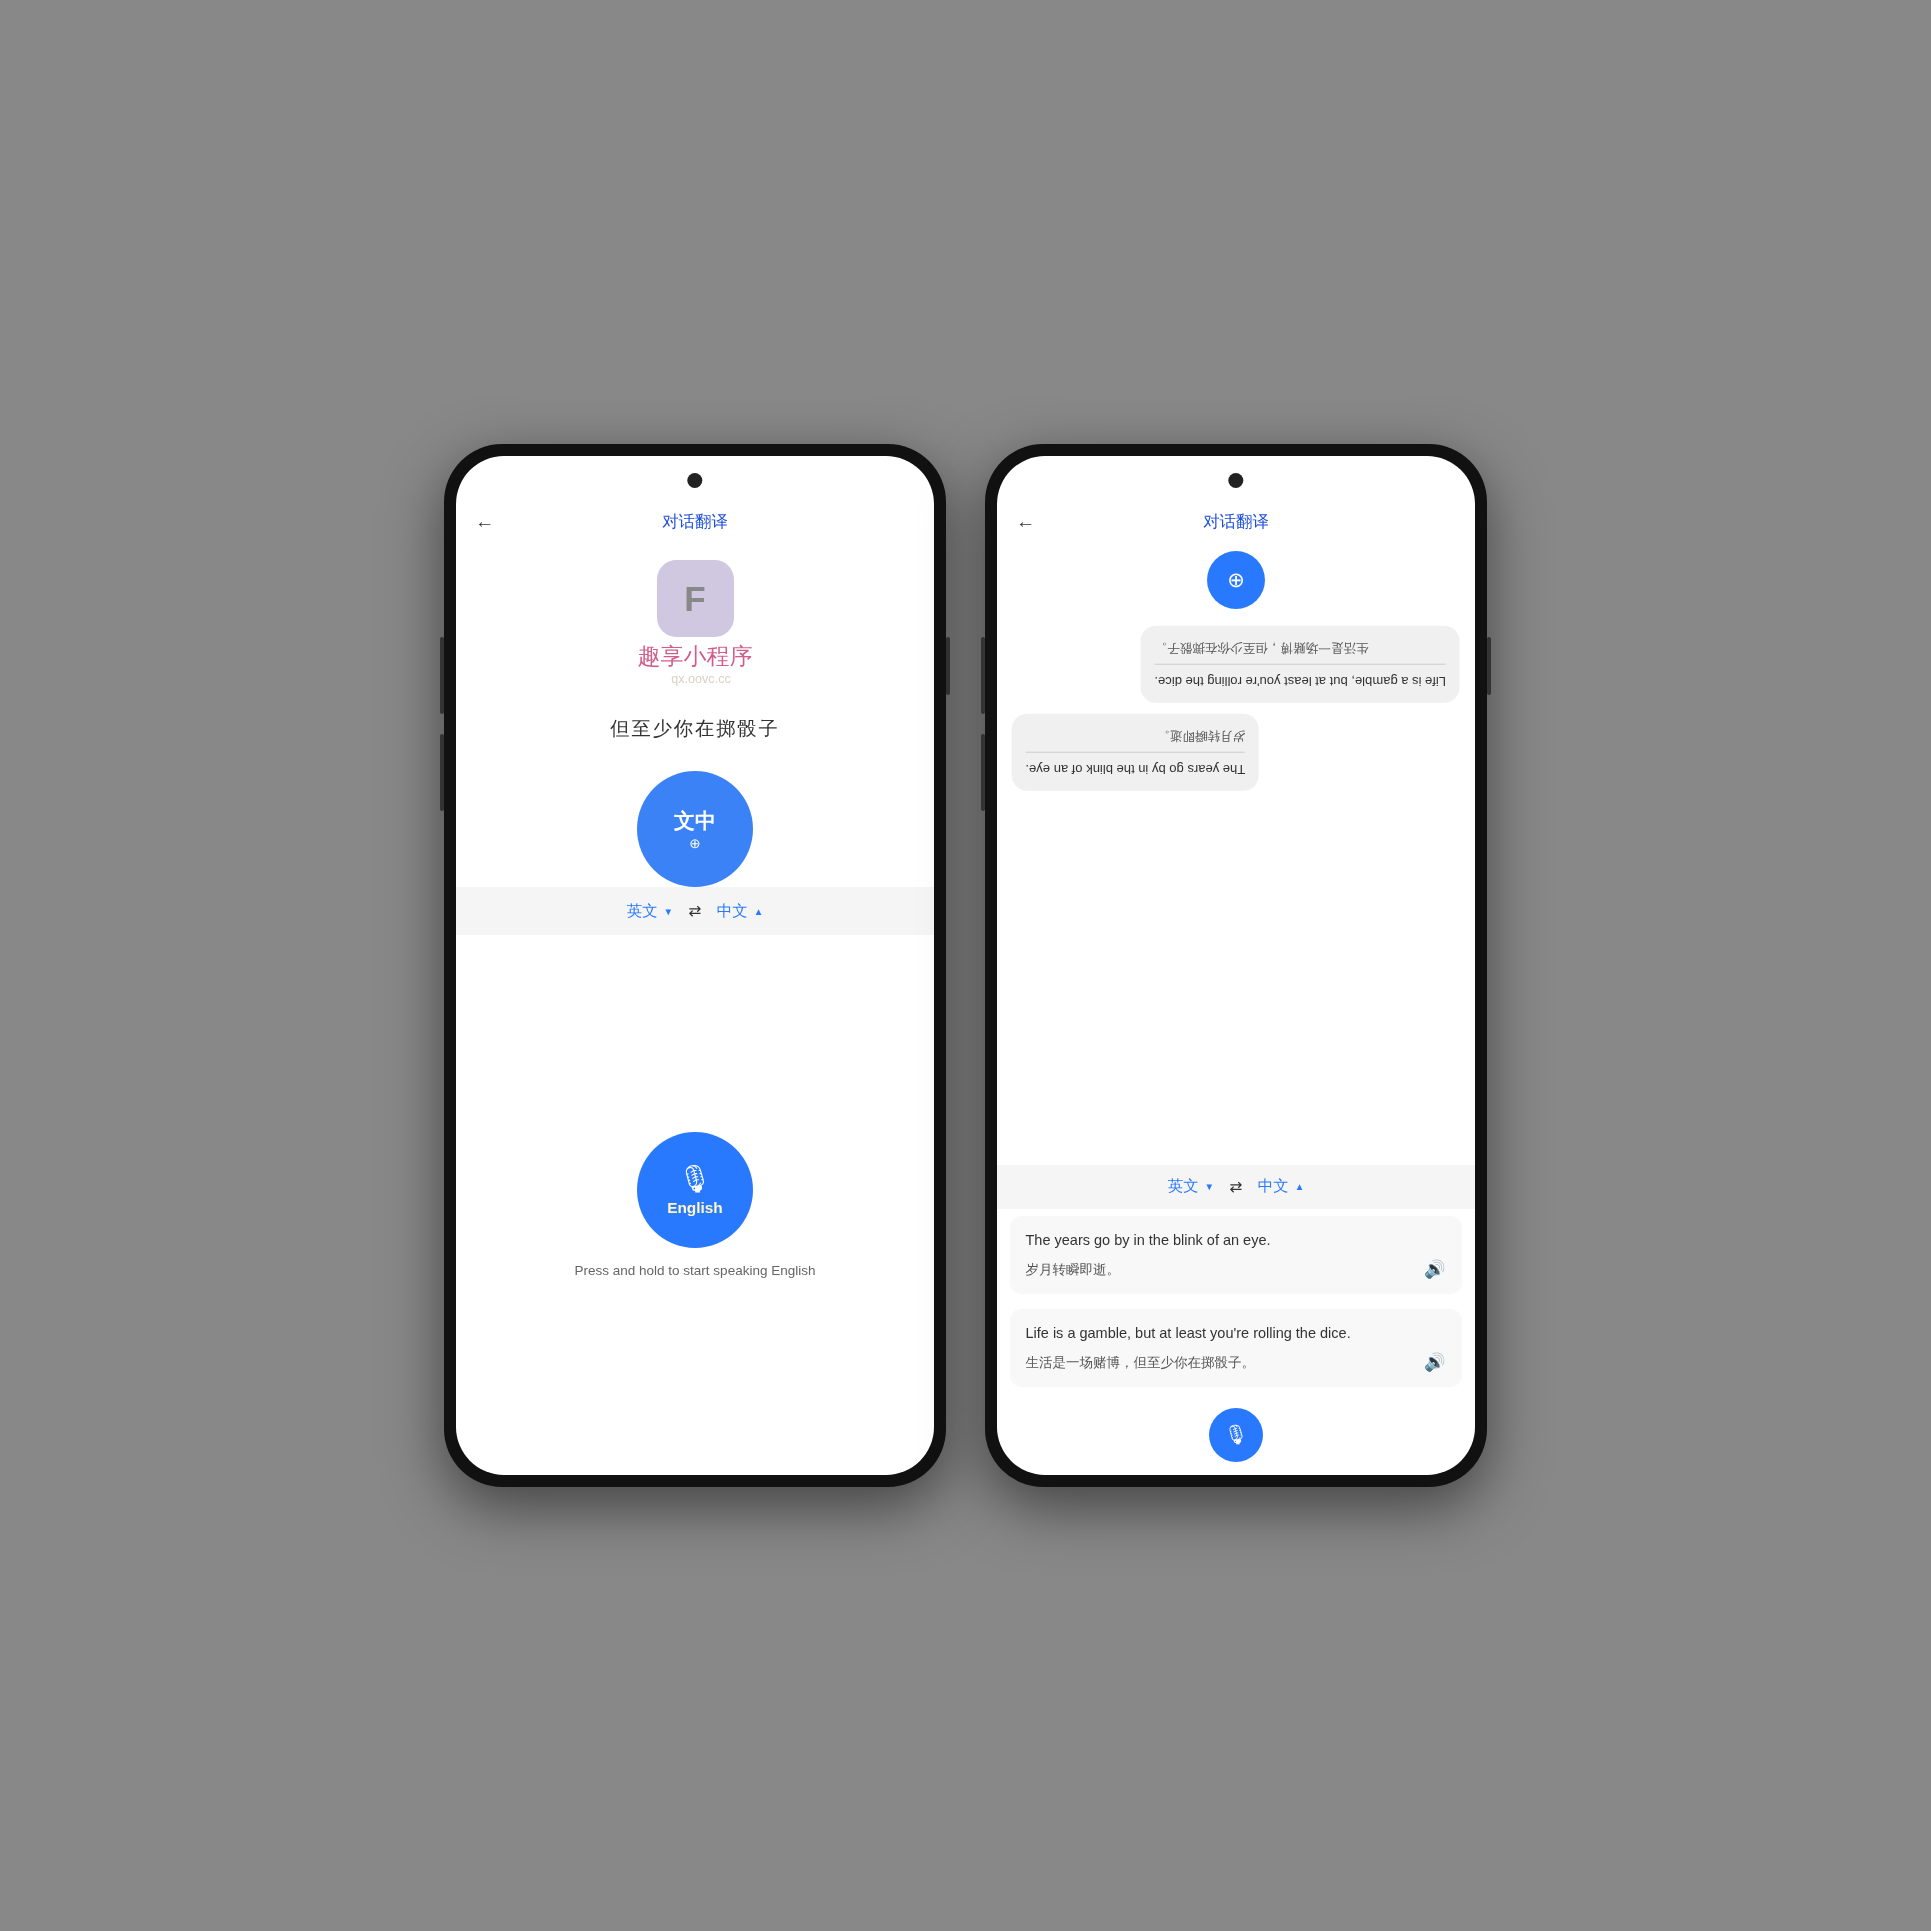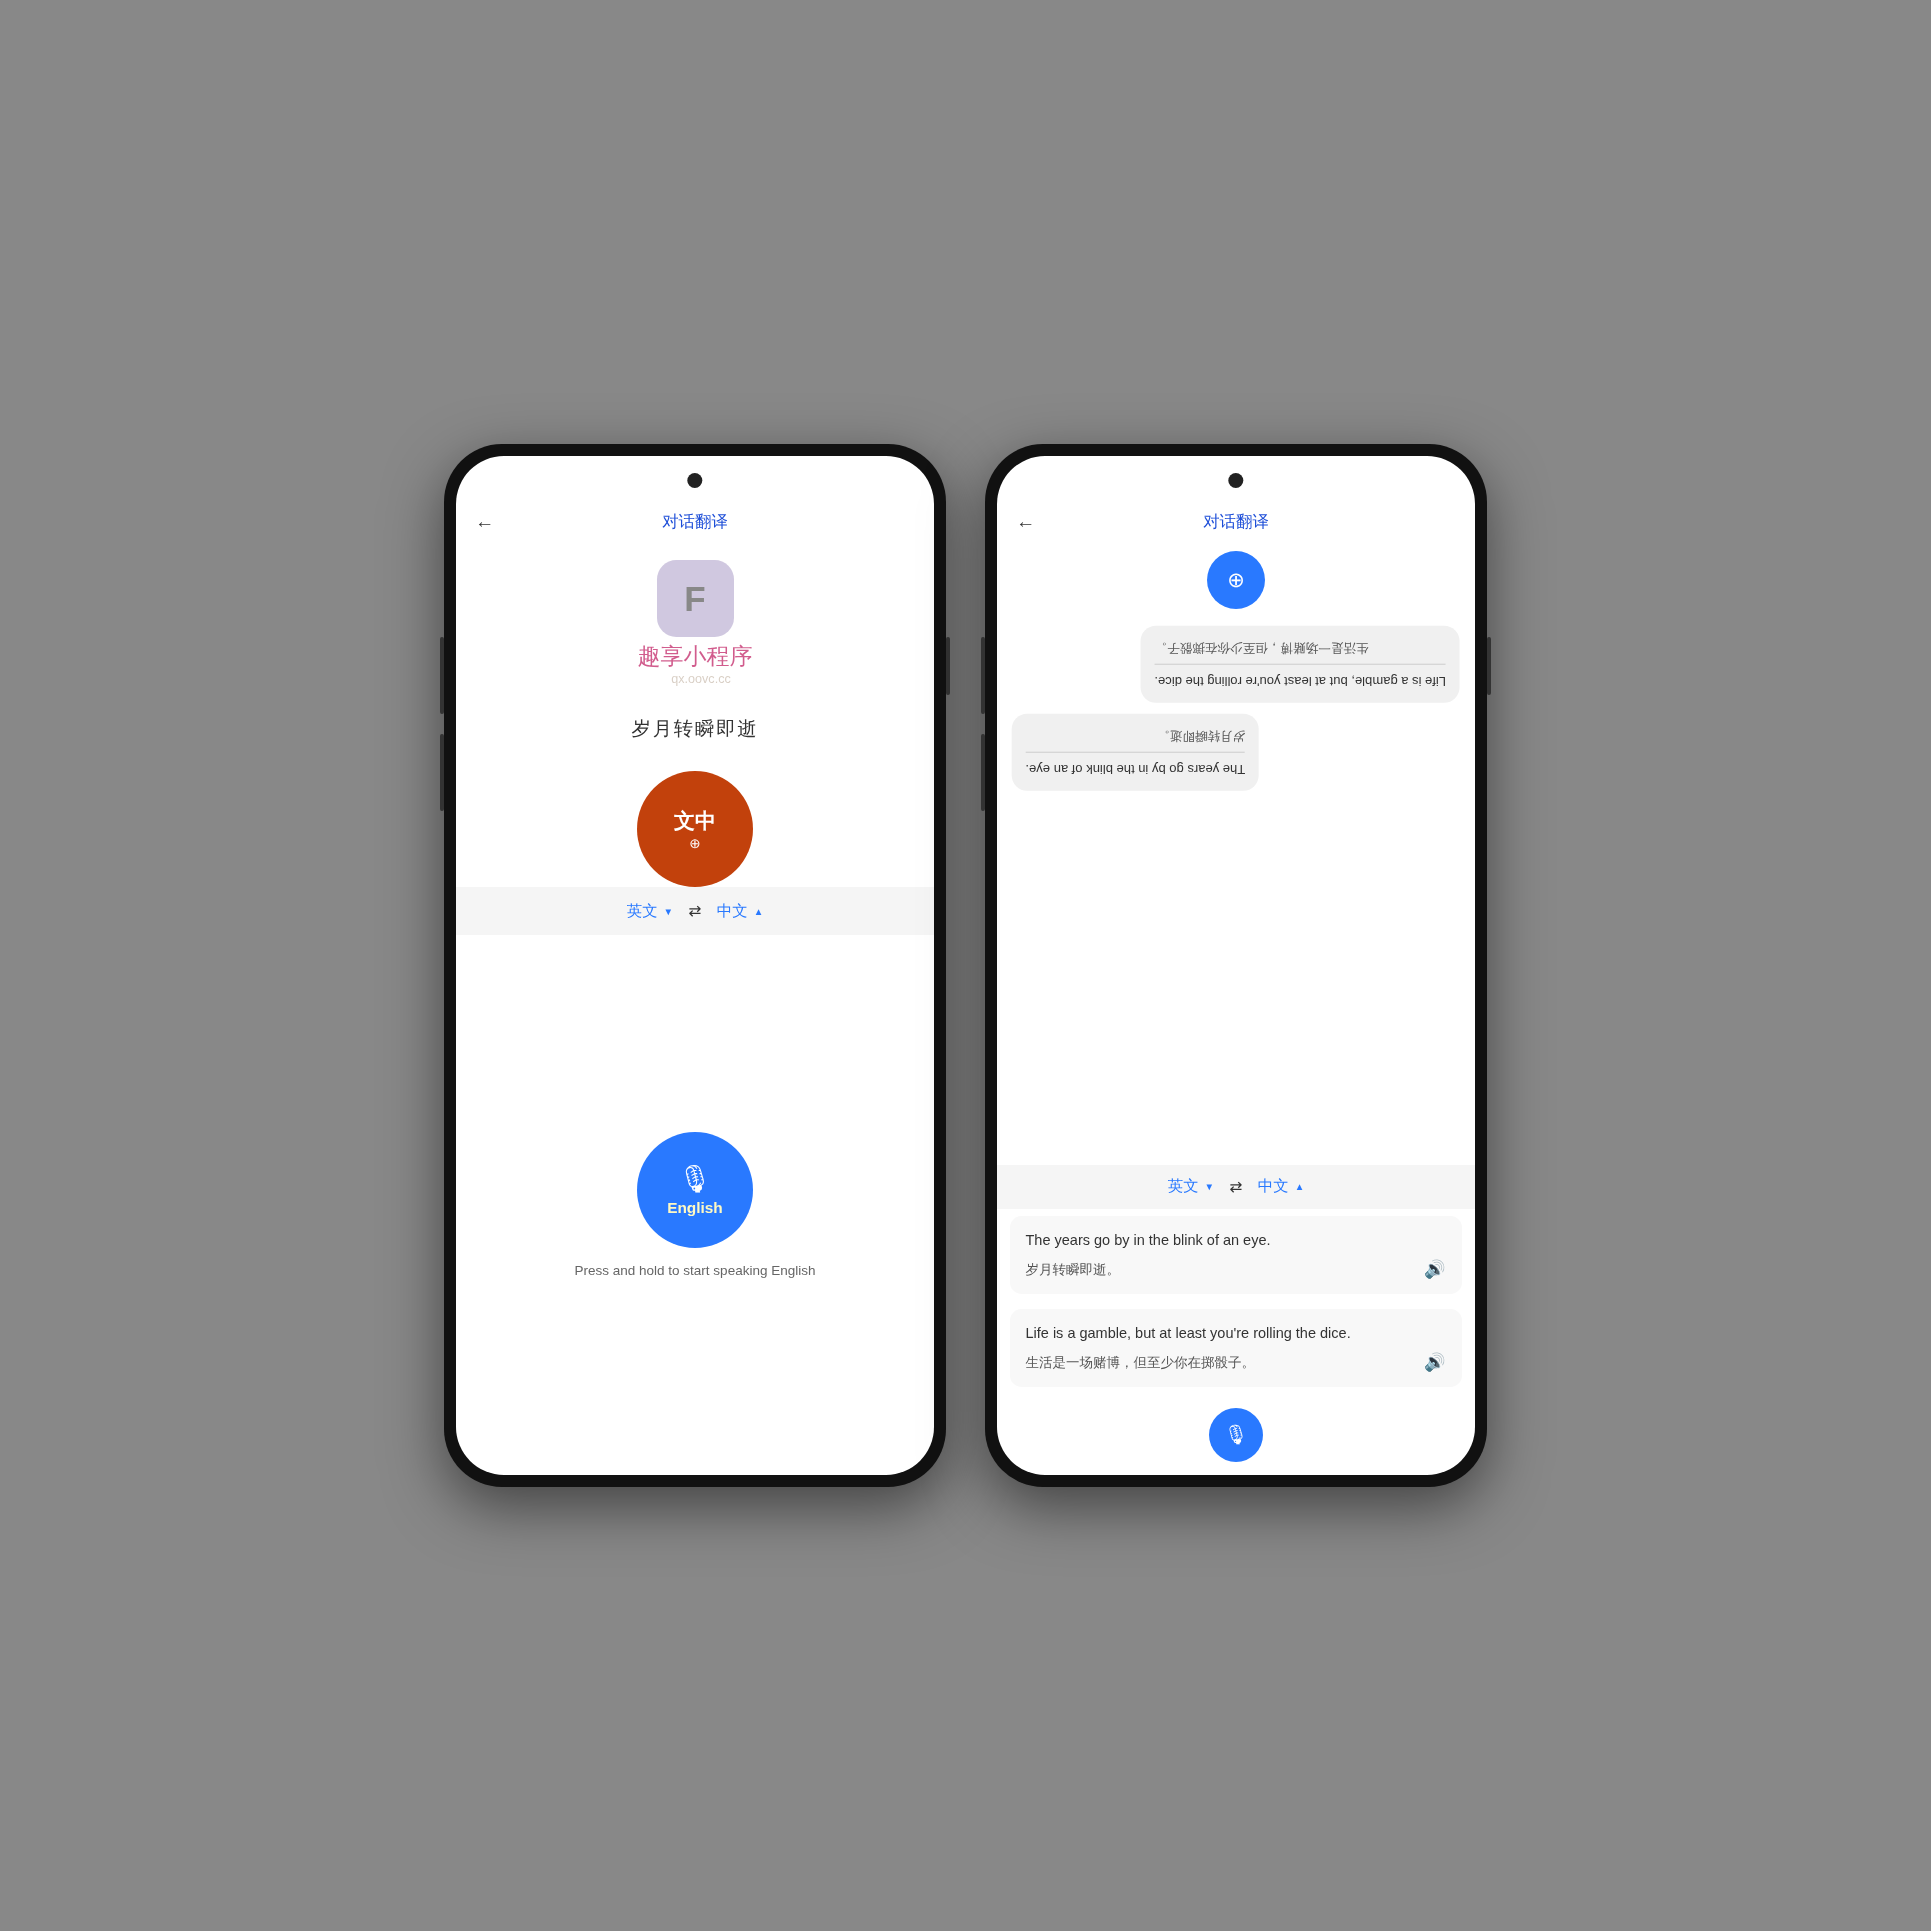--- a/index.html
+++ b/index.html
@@ -115,21 +115,21 @@
     }
     .chinese-label {
       font-size: 19.3px;
       color: #333;
       margin-top: 29px;
       letter-spacing: 1.9px;
     }
     .blue-circle-btn {
       width: 116px;
       height: 116px;
-      background: #c2410c;
+      background: #3b82f6;
       border-radius: 50%;
       display: flex;
       flex-direction: column;
       align-items: center;
       justify-content: center;
       margin-top: 29px;
       cursor: pointer;
       color: white;
       font-size: 13.5px;
     }
@@ -328,21 +328,21 @@
       <div class="phone1-content">
 
         <div class="watermark-area">
           <div class="watermark-icon">
             <span>F</span>
           </div>
           <div class="watermark-text">趣享小程序</div>
           <div class="watermark-sub">qx.oovc.cc</div>
         </div>
 
-        <div class="chinese-label">岁月转瞬即逝</div>
+        <div class="chinese-label">但至少你在掷骰子</div>
 
         <div class="blue-circle-btn">
           <span class="icon-text">文中</span>
           <span>⊕</span>
         </div>
 
         <div class="language-bar">
           <div class="lang-btn">
             <span>英文</span>
             <span class="lang-arrow">▼</span>

